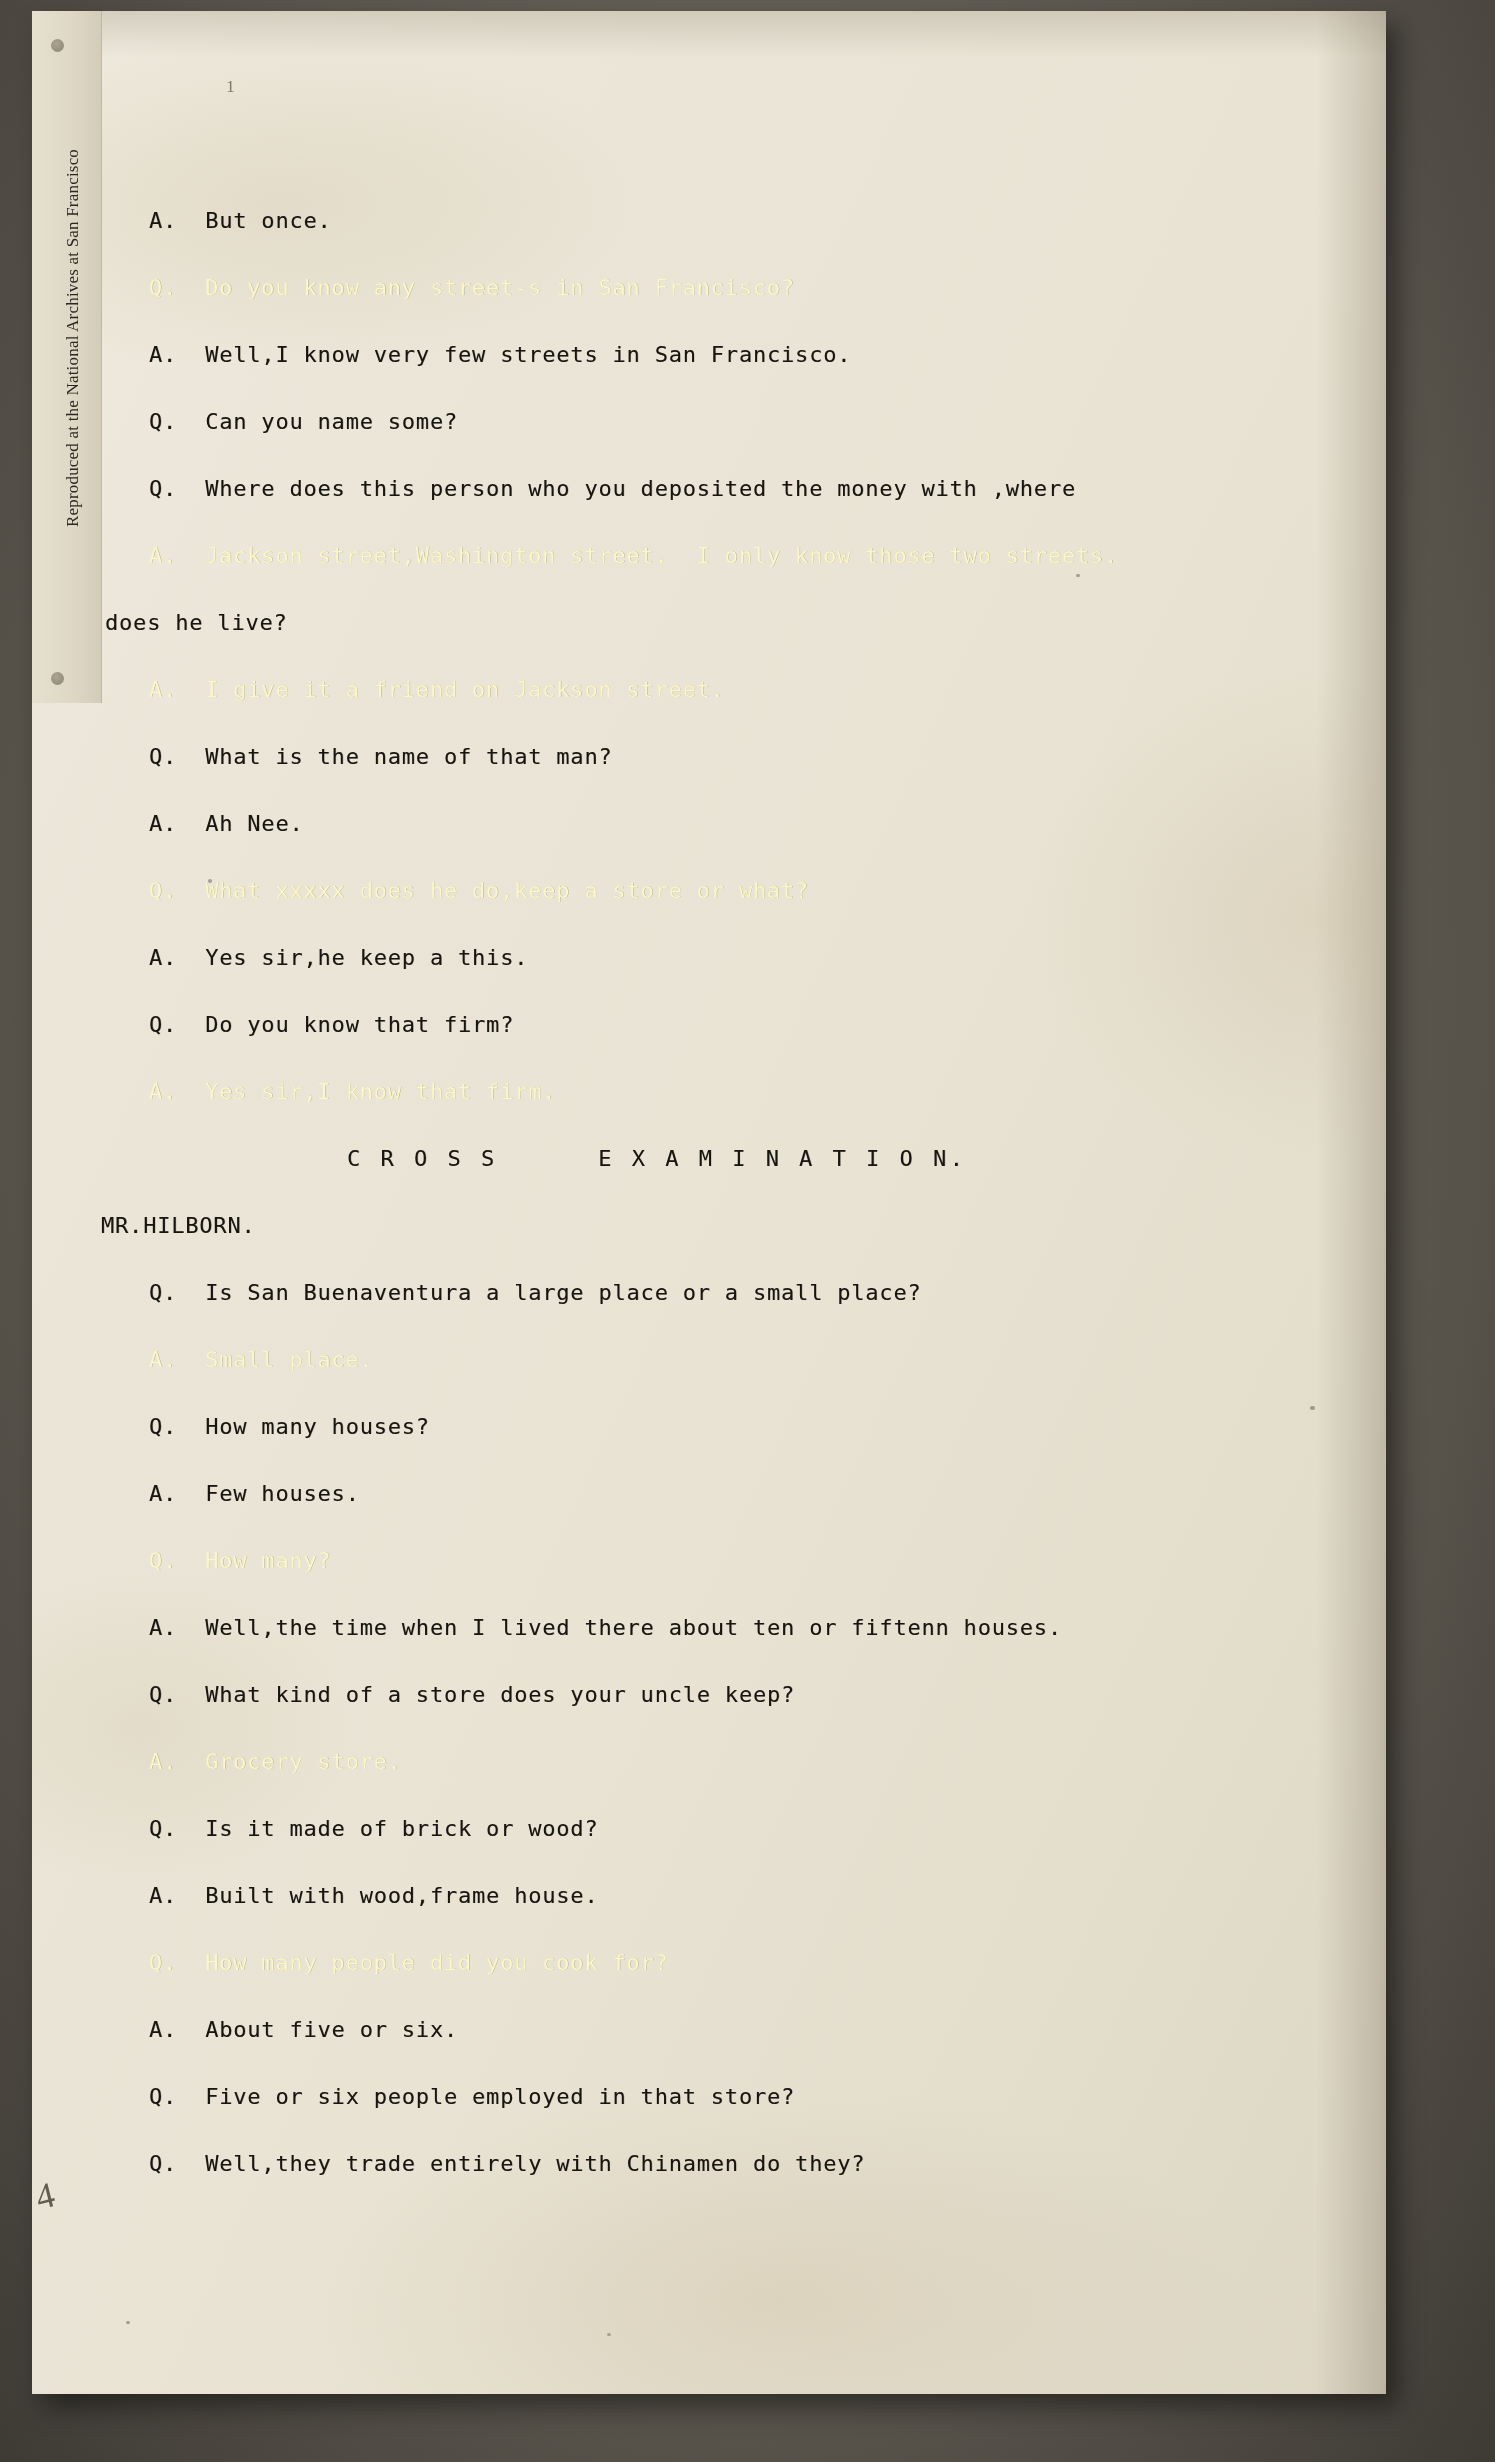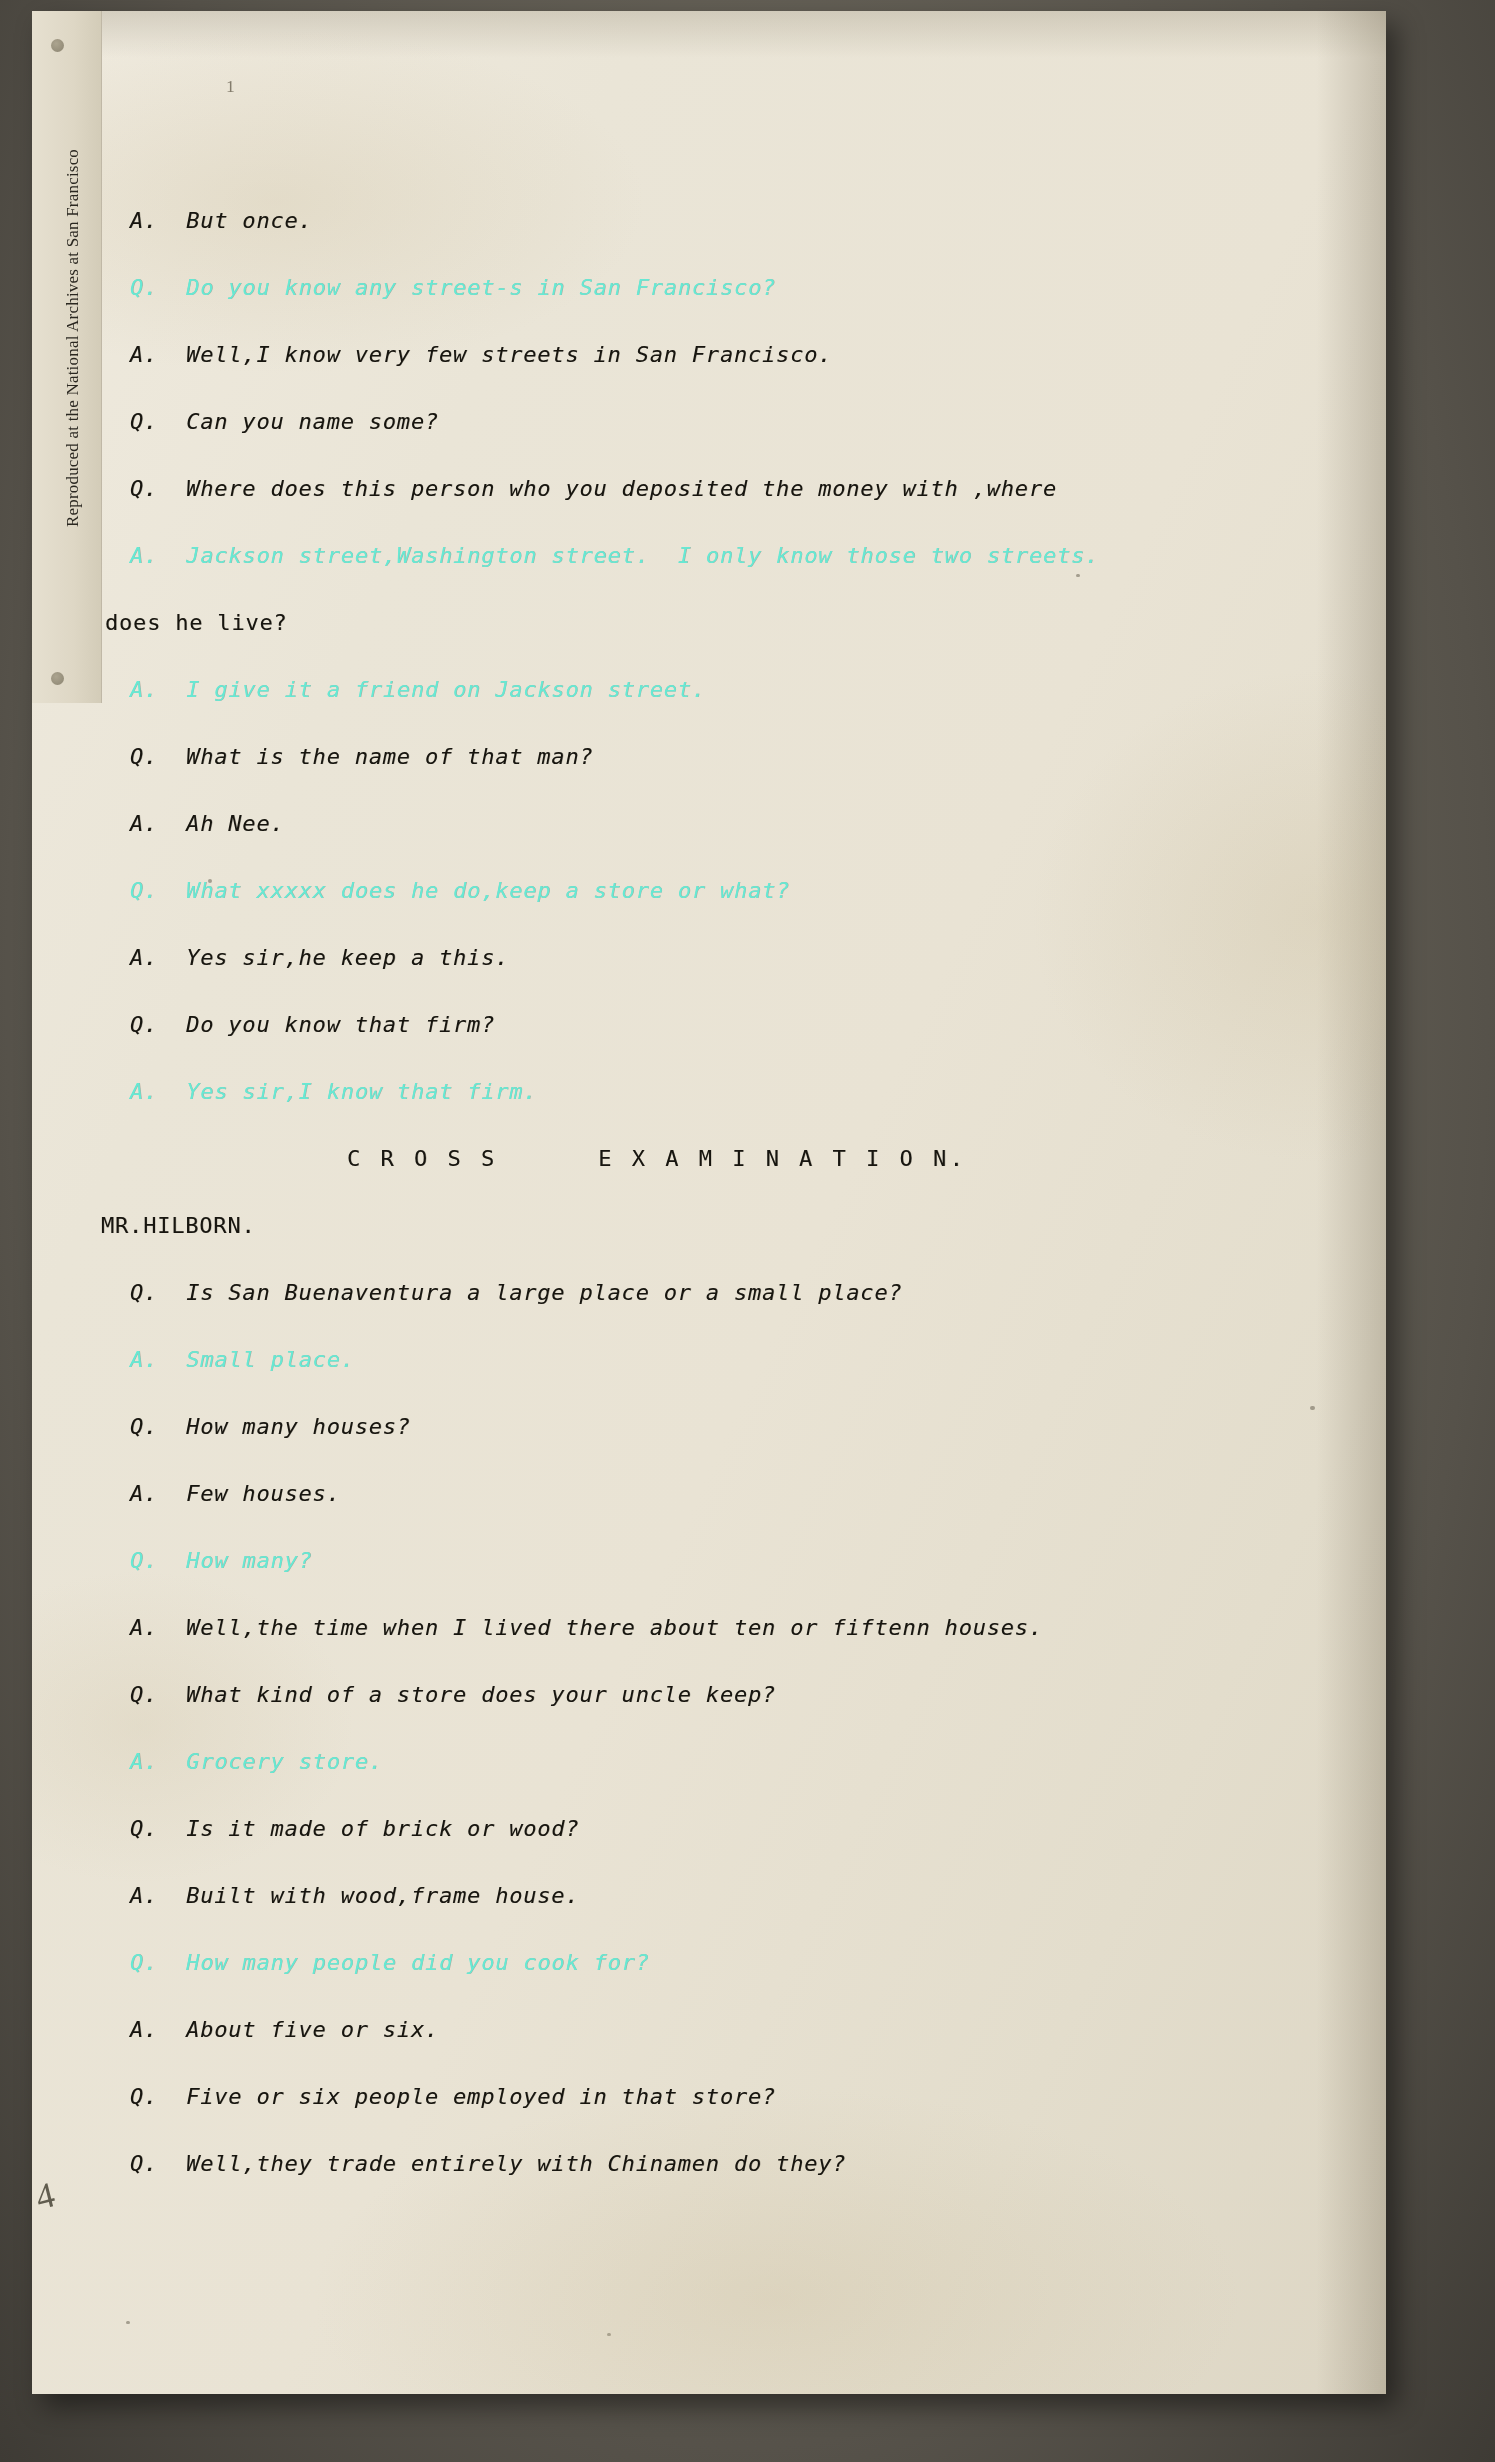--- a/index.html
+++ b/index.html
@@ -112,27 +112,27 @@
     position: relative;
     height: 67px;
     line-height: 67px;
     white-space: pre;
     font-family: "DejaVu Sans Mono", monospace;
     font-size: 22px;
     letter-spacing: 0.8px;
     color: #1d1b16;
     text-shadow: 0.4px 0.3px 0 rgba(40,36,28,0.35);
   }
-  .line.indent-q { padding-left: 29px; font-style: italic; }
+  .line.indent-q { padding-left: 48px; }
   .line.cont     { padding-left: 4px; }
   .line.speaker  { padding-left: 0px; }
   .line.center   { padding-left: 246px; letter-spacing: 3.5px; }
 
   
-  .ink-light { color: #5eead4; opacity: 0.94; }
+  .ink-light { color: #fef9c3; opacity: 0.94; }
   .ink-dark  { color: #17150f; }
 
   #first-line-offset { height: 176px; }
 
   
   #page-number-mark {
     position: absolute;
     left: 36px;
     top: 2175px;
     font-family: "Liberation Serif", serif;

